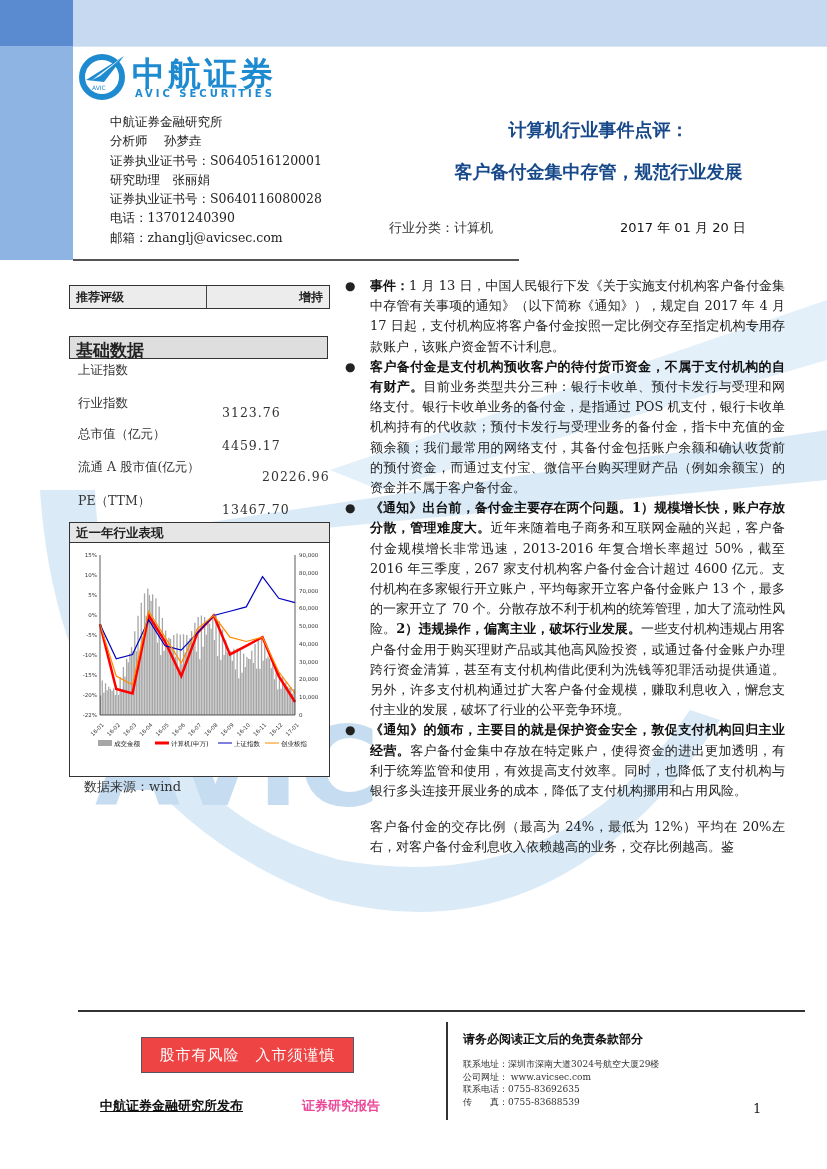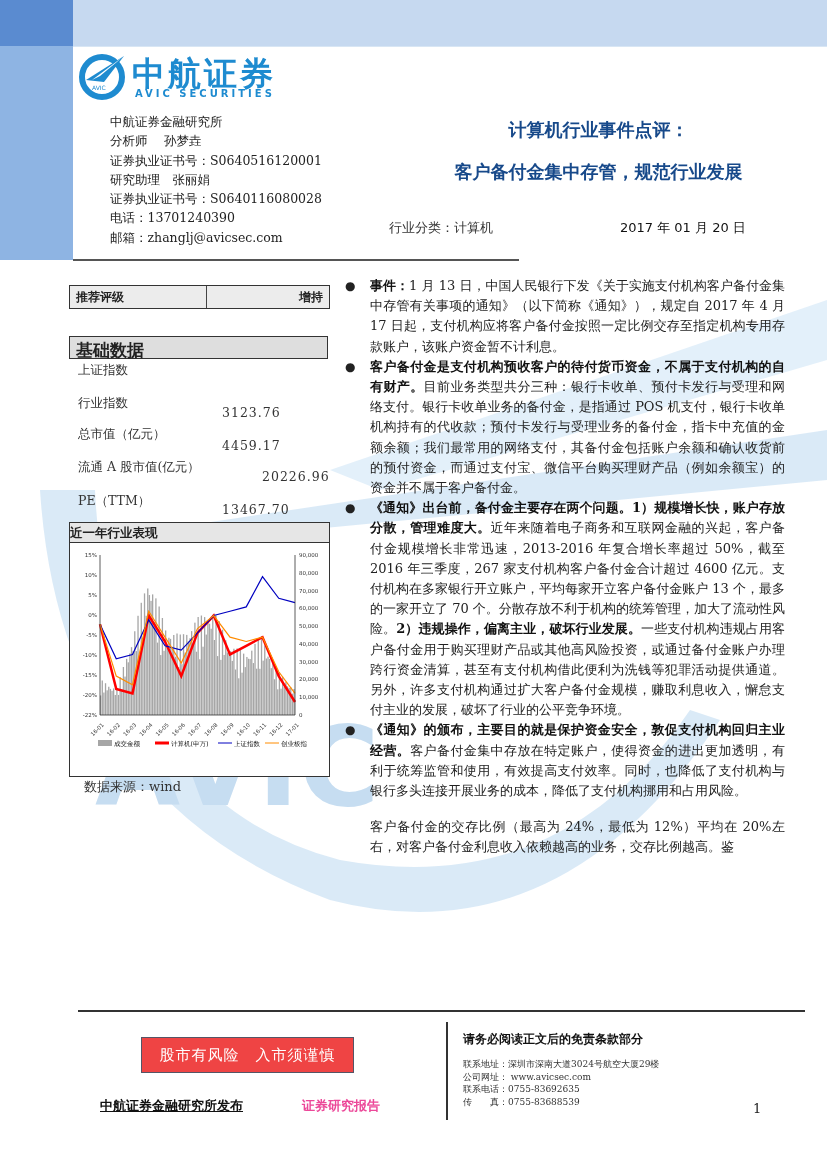--- a/index.html
+++ b/index.html
@@ -27,21 +27,21 @@
   .rating-box { left:69px; top:285px; width:259px; height:22px; border:1.5px solid #333; background:#ececec; display:flex; font-family:"DejaVu Sans", sans-serif; font-weight:bold; font-size:12px; }
   .rating-box .cell { padding:3px 6px; }
   .rating-box .lab { width:124px; border-right:1px solid #444; }
   .rating-box .val { flex:1; text-align:right; }
   .basic-hdr { left:69px; top:330px; width:259px; height:20px; border:1.5px solid #333; border-bottom:1px solid #333; background:#dedede; font-family:"DejaVu Sans", sans-serif; font-weight:bold; font-size:17px; padding:2px 6px; box-sizing:border-box; height:23px;margin-top:6px; }
   .basic-row { left:78px; font-size:12.5px; color:#333; display:flex; }
   .basic-row .k { width:144px; white-space:nowrap; }
   .basic-row .v { letter-spacing:1px;margin-top:43px; }
   
   .chart-box { left:69px; top:522px; width:259px; height:253px; border:1.5px solid #333; background:#fff; }
-  .chart-hdr { position:absolute; left:0; top:0; width:100%; height:20px; background:#e6e6e6; border-bottom:1px solid #333; font-family:"DejaVu Sans", sans-serif; font-weight:bold; font-size:12.5px; padding:2px 0; box-sizing:border-box; }
+  .chart-hdr { position:absolute; left:0; top:0; width:100%; height:20px; background:#e6e6e6; border-bottom:1px solid #333; font-family:"DejaVu Sans", sans-serif; font-weight:bold; font-size:12.5px; padding:2px 6px; box-sizing:border-box; }
   .chart-svg { position:absolute; left:0; top:22px; }
   .source { left:84px; top:778px; font-size:13px; color:#333; }
   
   .body { left:345px; top:276px; width:440px; font-size:13px; line-height:20.2px; color:#222; text-align:justify; }
   .bullet { position:relative; padding-left:25px; }
   .bullet .dot { position:absolute; left:0; top:0; font-size:12px; }
   .body b { font-weight:bold; color:#111; }
   .para { padding-left:25px; margin-top:16px; }
   
   .hr-foot { left:78px; top:1010px; width:727px; height:1.5px; background:#333; }

